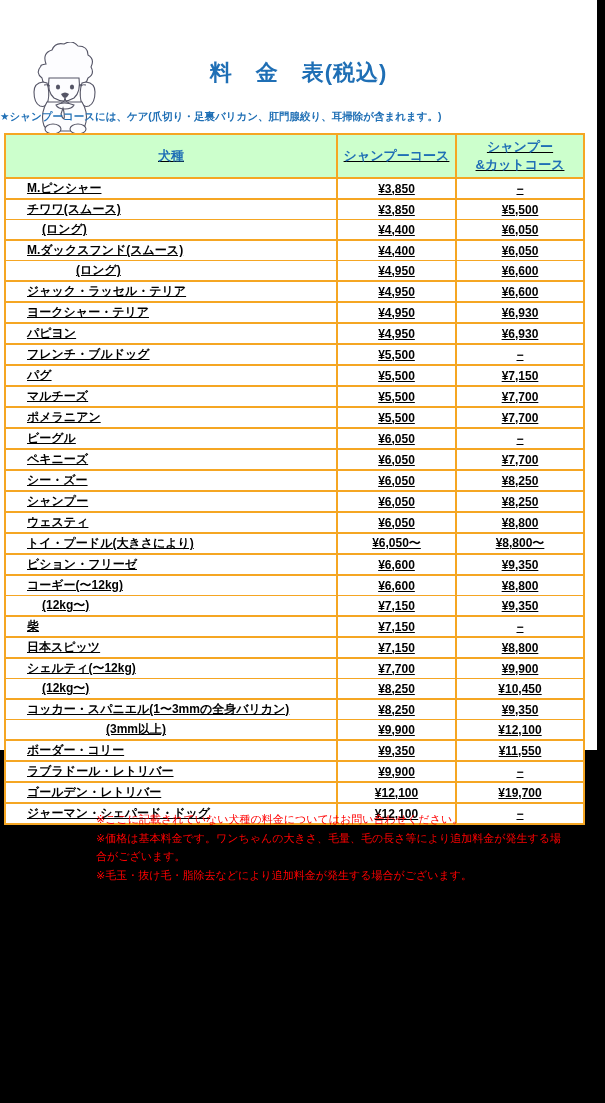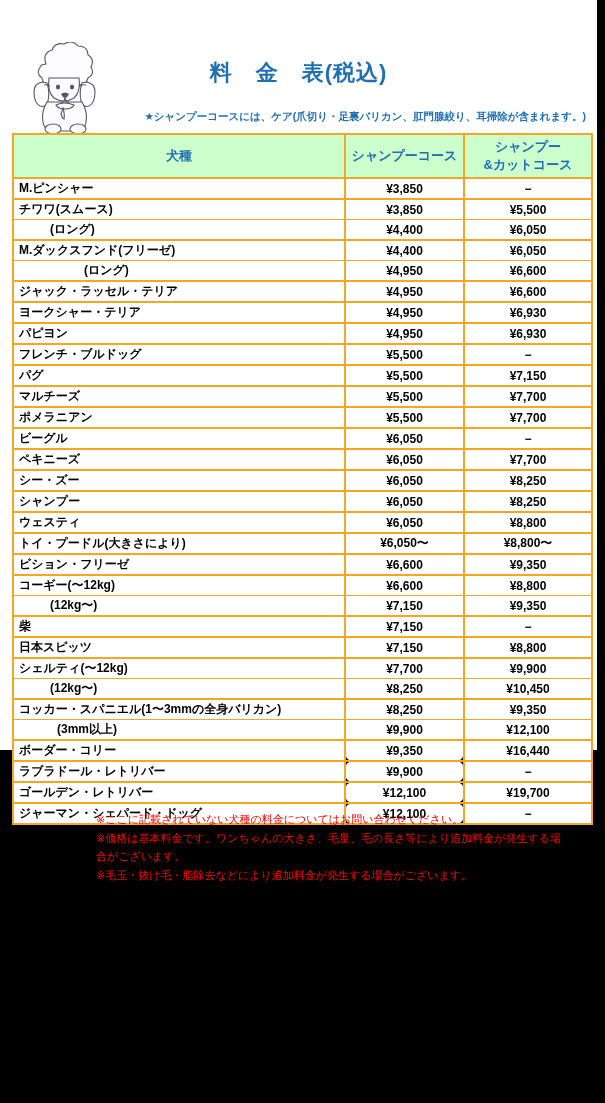--- a/index.html
+++ b/index.html
@@ -62,35 +62,36 @@
     text-align: center;
     font-size: 22px;
     font-weight: bold;
     color: #1f6fb5;
     letter-spacing: 1px;
   }
   #subnote {
     position: absolute;
     left: 0; top: 110px;
     width: 586px;
-    text-align: right;
+    text-align: left;
     font-size: 10.5px;
     font-weight: bold;
     color: #1f6fb5;
     white-space: nowrap;
   }
 
   
   #price-table {
     position: absolute;
-    left: 12px;
+    left: 4px;
     top: 133px;
     width: 579px;
     border-collapse: collapse;
     table-layout: fixed;
+    text-decoration: underline;
   }
   #price-table col.c-breed  { width: 332px; }
   #price-table col.c-sh     { width: 119px; }
   #price-table col.c-shcut  { width: 128px; }
 
   #price-table th, #price-table td {
     border: 1px solid #f5a623;
     padding: 0;
     height: 19px;
     font-size: 12px;
@@ -110,34 +111,33 @@
   }
   
   #price-table tr.grp-top td {
     border-top: 2px solid #f5a623;
   }
   #price-table tr.grp-bottom td {
     border-bottom: 2px solid #f5a623;
   }
   #price-table td.breed {
     text-align: left;
-    padding-left: 5px;
+    padding-left: 21px;
     border-left: 2px solid #f5a623;
     border-right: 2px solid #f5a623;
   }
   #price-table td.breed.indent1 { padding-left: 36px; }
   #price-table td.breed.indent2 { padding-left: 70px; }
-  #price-table td.breed.indent3 { padding-left: 43px; }
+  #price-table td.breed.indent3 { padding-left: 100px; }
   #price-table td.price {
     text-align: center;
     border-right: 2px solid #f5a623;
   }
   #price-table td.price.sh {
     border-right: 2px solid #f5a623;
-    border-radius: 8px;
   }
 
   
   #notes {
     position: absolute;
     left: 96px;
     top: 810px;
     width: 470px;
     color: #ff0000;
     font-size: 11px;
@@ -218,21 +218,21 @@
           <td class="breed">チワワ(スムース)</td>
           <td class="price sh">¥3,850</td>
           <td class="price">¥5,500</td>
         </tr>
         <tr class="grp-bottom">
           <td class="breed indent1">(ロング)</td>
           <td class="price sh">¥4,400</td>
           <td class="price">¥6,050</td>
         </tr>
         <tr class="grp-top">
-          <td class="breed">M.ダックスフンド(フリーゼ)</td>
+          <td class="breed">M.ダックスフンド(スムース)</td>
           <td class="price sh">¥4,400</td>
           <td class="price">¥6,050</td>
         </tr>
         <tr class="grp-bottom">
           <td class="breed indent2">(ロング)</td>
           <td class="price sh">¥4,950</td>
           <td class="price">¥6,600</td>
         </tr>
         <tr class="grp-top grp-bottom">
           <td class="breed">ジャック・ラッセル・テリア</td>
@@ -340,21 +340,21 @@
           <td class="price">¥9,350</td>
         </tr>
         <tr class="grp-bottom">
           <td class="breed indent3">(3mm以上)</td>
           <td class="price sh">¥9,900</td>
           <td class="price">¥12,100</td>
         </tr>
         <tr class="grp-top grp-bottom">
           <td class="breed">ボーダー・コリー</td>
           <td class="price sh">¥9,350</td>
-          <td class="price">¥16,440</td>
+          <td class="price">¥11,550</td>
         </tr>
         <tr class="grp-top grp-bottom">
           <td class="breed">ラブラドール・レトリバー</td>
           <td class="price sh">¥9,900</td>
           <td class="price">−</td>
         </tr>
         <tr class="grp-top grp-bottom">
           <td class="breed">ゴールデン・レトリバー</td>
           <td class="price sh">¥12,100</td>
           <td class="price">¥19,700</td>

